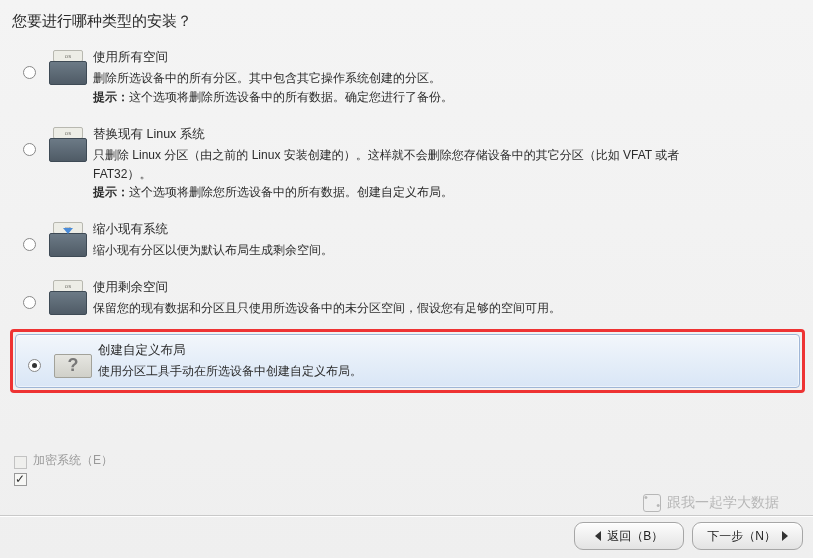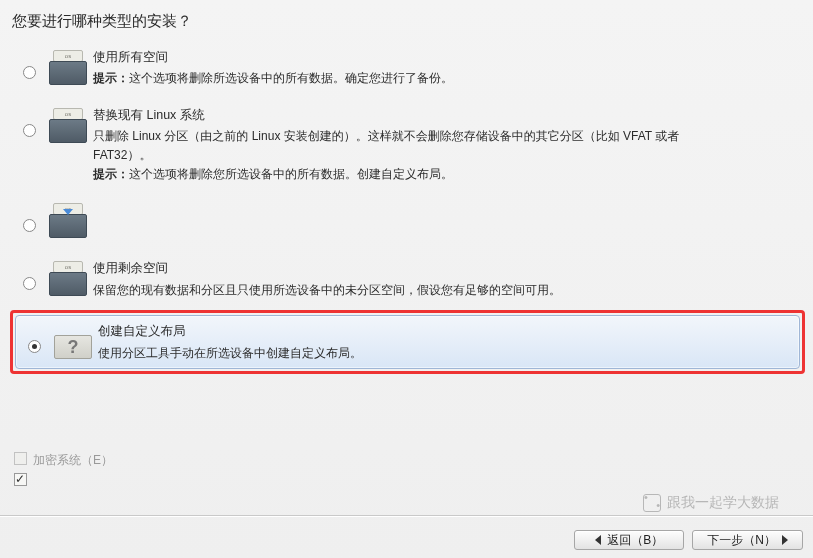--- a/index.html
+++ b/index.html
@@ -30,29 +30,29 @@
   .dev-bot { position:absolute; left:0; top:11px; width:38px; height:24px; background:linear-gradient(#6c7a86,#4f5b66); border:1px solid #3e4a55; border-radius:2px; }
   .arrow-dn { position:absolute; left:14px; top:6px; width:0; height:0; border-left:5px solid transparent; border-right:5px solid transparent; border-top:6px solid #4a8bd8; z-index:2; }
   .q-mark { position:absolute; left:0; top:11px; width:38px; height:24px; display:flex; align-items:center; justify-content:center; background:linear-gradient(#e6e6e1,#d0d0c9); border:1px solid #a2a29a; border-radius:2px; font-size:18px; font-weight:bold; color:#777; }
   .text-col { flex:1; padding-top:0; line-height:1.55; }
   .text-col.wider { max-width:620px; }
   .opt-title { font-weight:normal; font-size:12.5px; margin-bottom:2px; }
   .opt-desc { font-size:12px; color:#2c2c2c; }
   .hint { }
   .hint b { font-weight:bold; }
   .checks { position:absolute; left:14px; bottom:68px; }
-  .chk-row { display:flex; align-items:flex-start; margin:4px 0; font-size:12px; }
+  .chk-row { display:flex; align-items:flex-end; margin:4px 0; font-size:12px; }
   .chkbox { width:13px; height:13px; border:1px solid #999; background:#f7f7f5; margin-right:6px; position:relative; }
   .chkbox.disabled { border-color:#c2c2c2; background:#efefed; }
   .chkbox.checked::after { content:"✓"; position:absolute; left:0; top:-2px; font-size:12px; color:#333; }
   .lbl-dis { color:#9a9a9a; }
   .hr { position:absolute; left:0; right:0; bottom:42px; height:1px; background:#c9c9c9; box-shadow:0 1px 0 #fff; }
   .footer { position:absolute; right:10px; bottom:8px; display:flex; gap:8px; }
   .btn {
-    height:20px; min-width:110px; padding:0 14px; border:1px solid #a6a6a6; border-radius:3px;
+    height:28px; min-width:110px; padding:0 14px; border:1px solid #a6a6a6; border-radius:9px;
     background:linear-gradient(#fdfdfd,#e3e3e3); display:flex; align-items:center; justify-content:center;
     gap:6px; font-size:12px; color:#222; box-shadow:0 1px 0 #fff inset;
   }
   .arr-l, .arr-r { width:0; height:0; border-top:5px solid transparent; border-bottom:5px solid transparent; }
   .arr-l { border-right:6px solid #333; }
   .arr-r { border-left:6px solid #333; }
   .watermark { position:absolute; right:34px; bottom:46px; color:#b7b7b7; font-size:14px; pointer-events:none; display:flex; align-items:center; gap:6px;margin-left:20px; }
   .wm-ico { width:18px; height:18px; border:1.5px solid #b7b7b7; border-radius:3px; position:relative; }
   .wm-ico::before { content:"•"; position:absolute; left:0; top:-4px; font-size:11px; color:#b7b7b7; }
   .wm-ico::after  { content:"•"; position:absolute; right:0; top:4px; font-size:11px; color:#b7b7b7; }
@@ -69,20 +69,21 @@
         <div class="radio"></div>
       </div>
     <div class="icon-col">
         <div class="dev-icon">
           <div class="dev-top">os</div>
           <div class="dev-bot"></div>
         </div>
       </div>
     <div class="text-col">
       <div class="opt-title">使用所有空间</div>
+      <div class="opt-desc">删除所选设备中的所有分区。其中包含其它操作系统创建的分区。</div>
       <div class="hint opt-desc"><b>提示：</b><span>这个选项将删除所选设备中的所有数据。确定您进行了备份。</span></div>
     </div>
   </div>
 
   <div class="opt">
     <div class="radio-col">
         <div class="radio"></div>
       </div>
     <div class="icon-col">
         <div class="dev-icon">
@@ -101,20 +102,24 @@
     <div class="radio-col">
         <div class="radio"></div>
       </div>
     <div class="icon-col">
         <div class="dev-icon">
           <div class="dev-top">os</div>
           <div class="arrow-dn"></div>
           <div class="dev-bot"></div>
         </div>
       </div>
+    <div class="text-col">
+      <div class="opt-title">缩小现有系统</div>
+      <div class="opt-desc">缩小现有分区以便为默认布局生成剩余空间。</div>
+    </div>
   </div>
 
   <div class="opt">
     <div class="radio-col">
         <div class="radio"></div>
       </div>
     <div class="icon-col">
         <div class="dev-icon">
           <div class="dev-top">os</div>
           <div class="dev-bot"></div>

